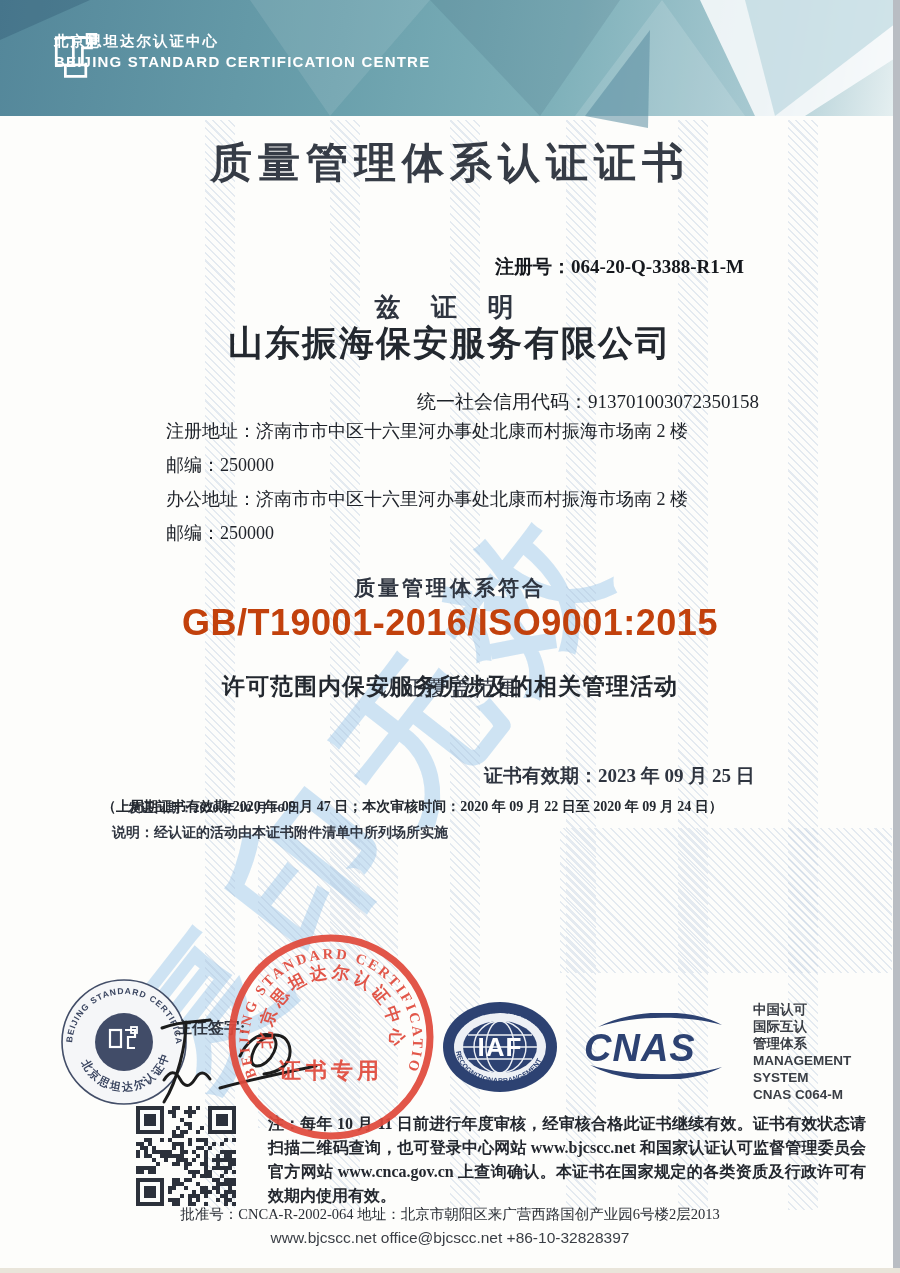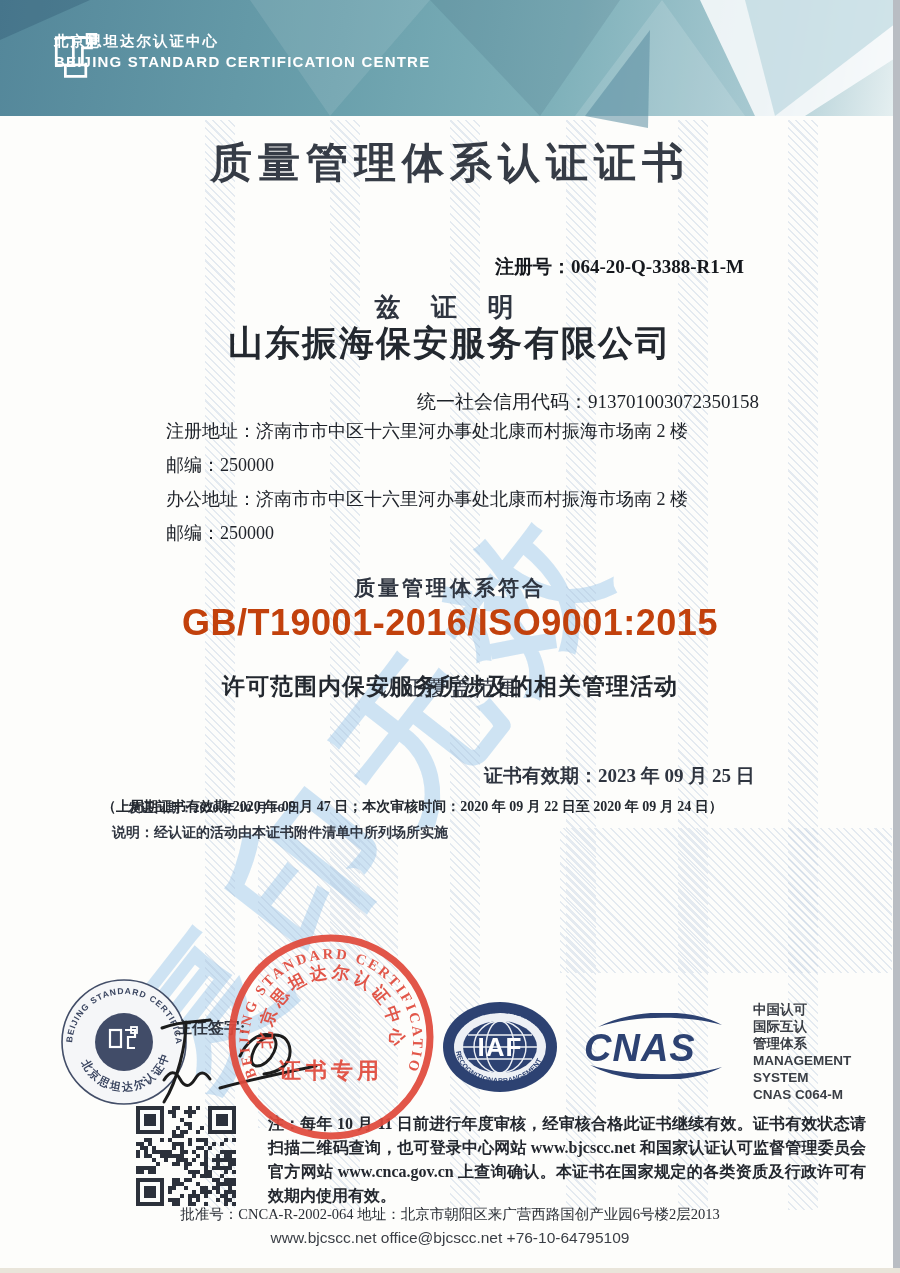--- a/index.html
+++ b/index.html
@@ -396,17 +396,17 @@
   <div class="abs cnas-info">
     <div>中国认可</div>
     <div>国际互认</div>
     <div>管理体系</div>
     <div>MANAGEMENT SYSTEM</div>
     <div>CNAS C064-M</div>
   </div>
 
   <div class="abs note">注：每年 10 月 11 日前进行年度审核，经审核合格此证书继续有效。证书有效状态请扫描二维码查询，也可登录中心网站 www.bjcscc.net 和国家认证认可监督管理委员会官方网站 www.cnca.gov.cn 上查询确认。本证书在国家规定的各类资质及行政许可有效期内使用有效。</div>
   <div class="abs center approval">批准号：CNCA-R-2002-064  地址：北京市朝阳区来广营西路国创产业园6号楼2层2013</div>
-  <div class="abs center footer">www.bjcscc.net   office@bjcscc.net   +76-10-64795109</div>
+  <div class="abs center footer">www.bjcscc.net   office@bjcscc.net   +86-10-32828397</div>
 
   <div class="edge-right"></div>
   <div class="edge-bottom"></div>
 </div>
 
 </body></html>

